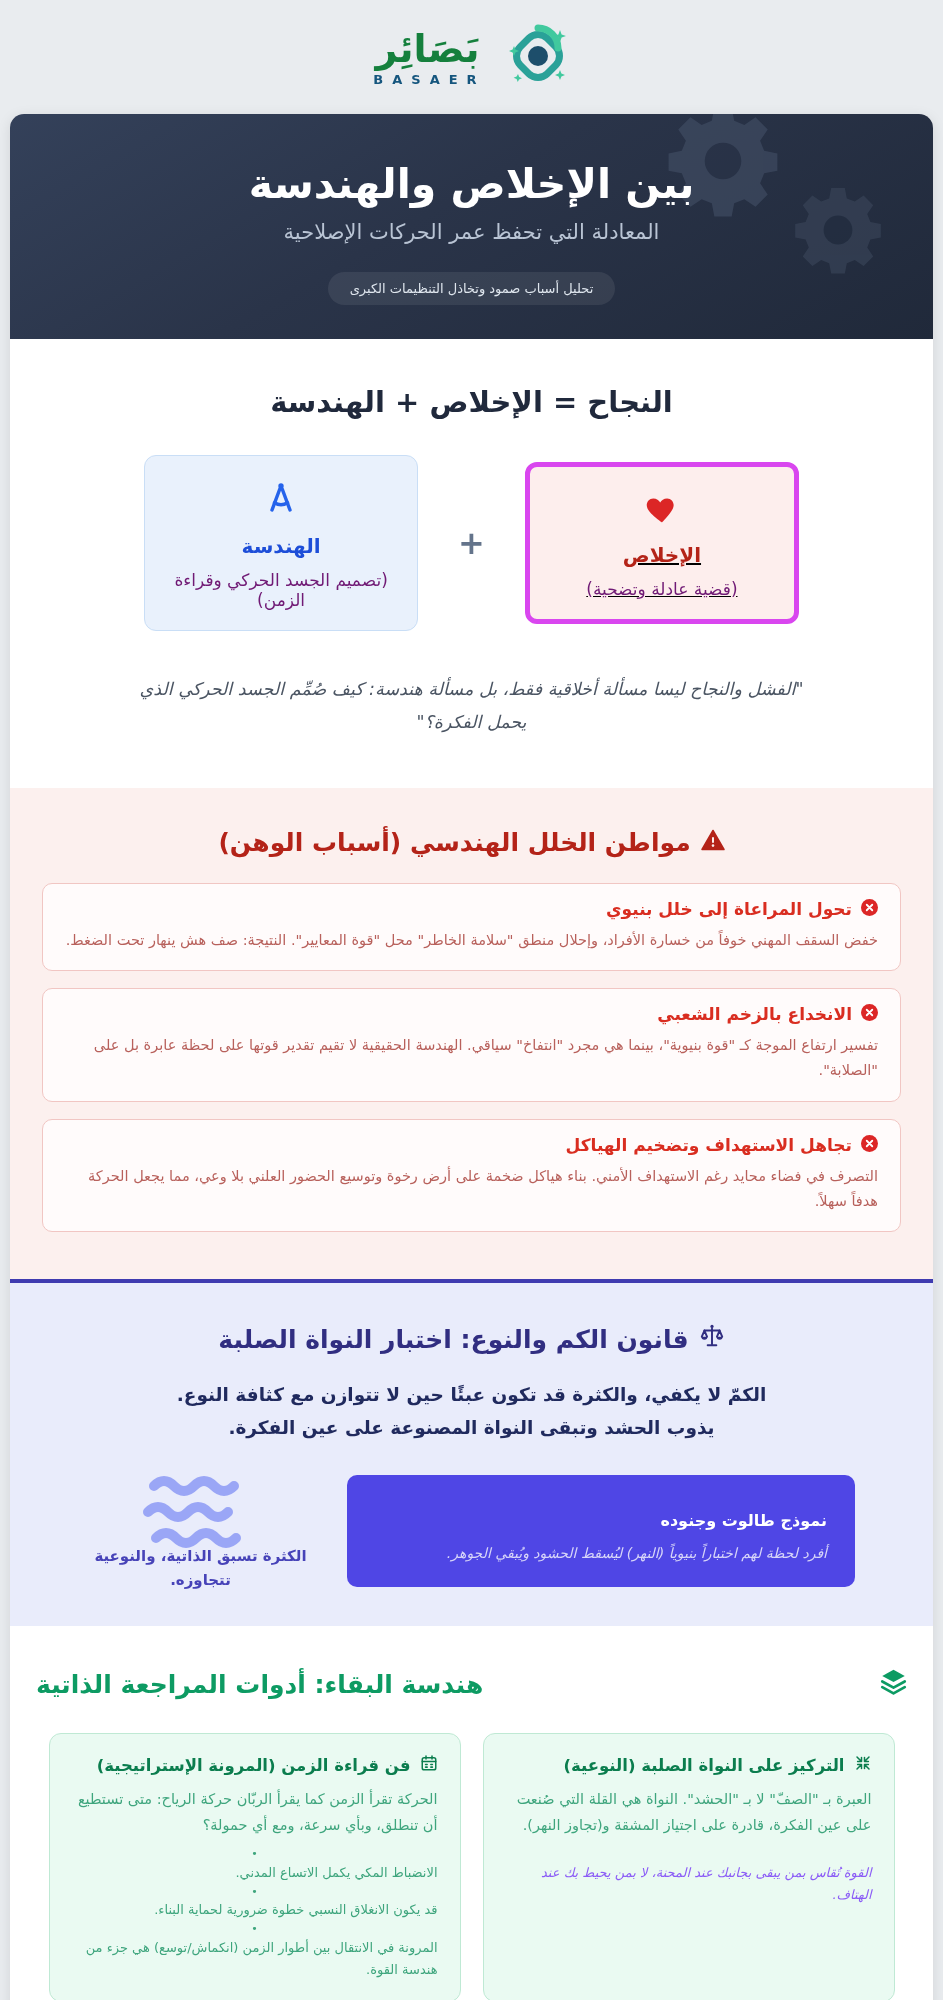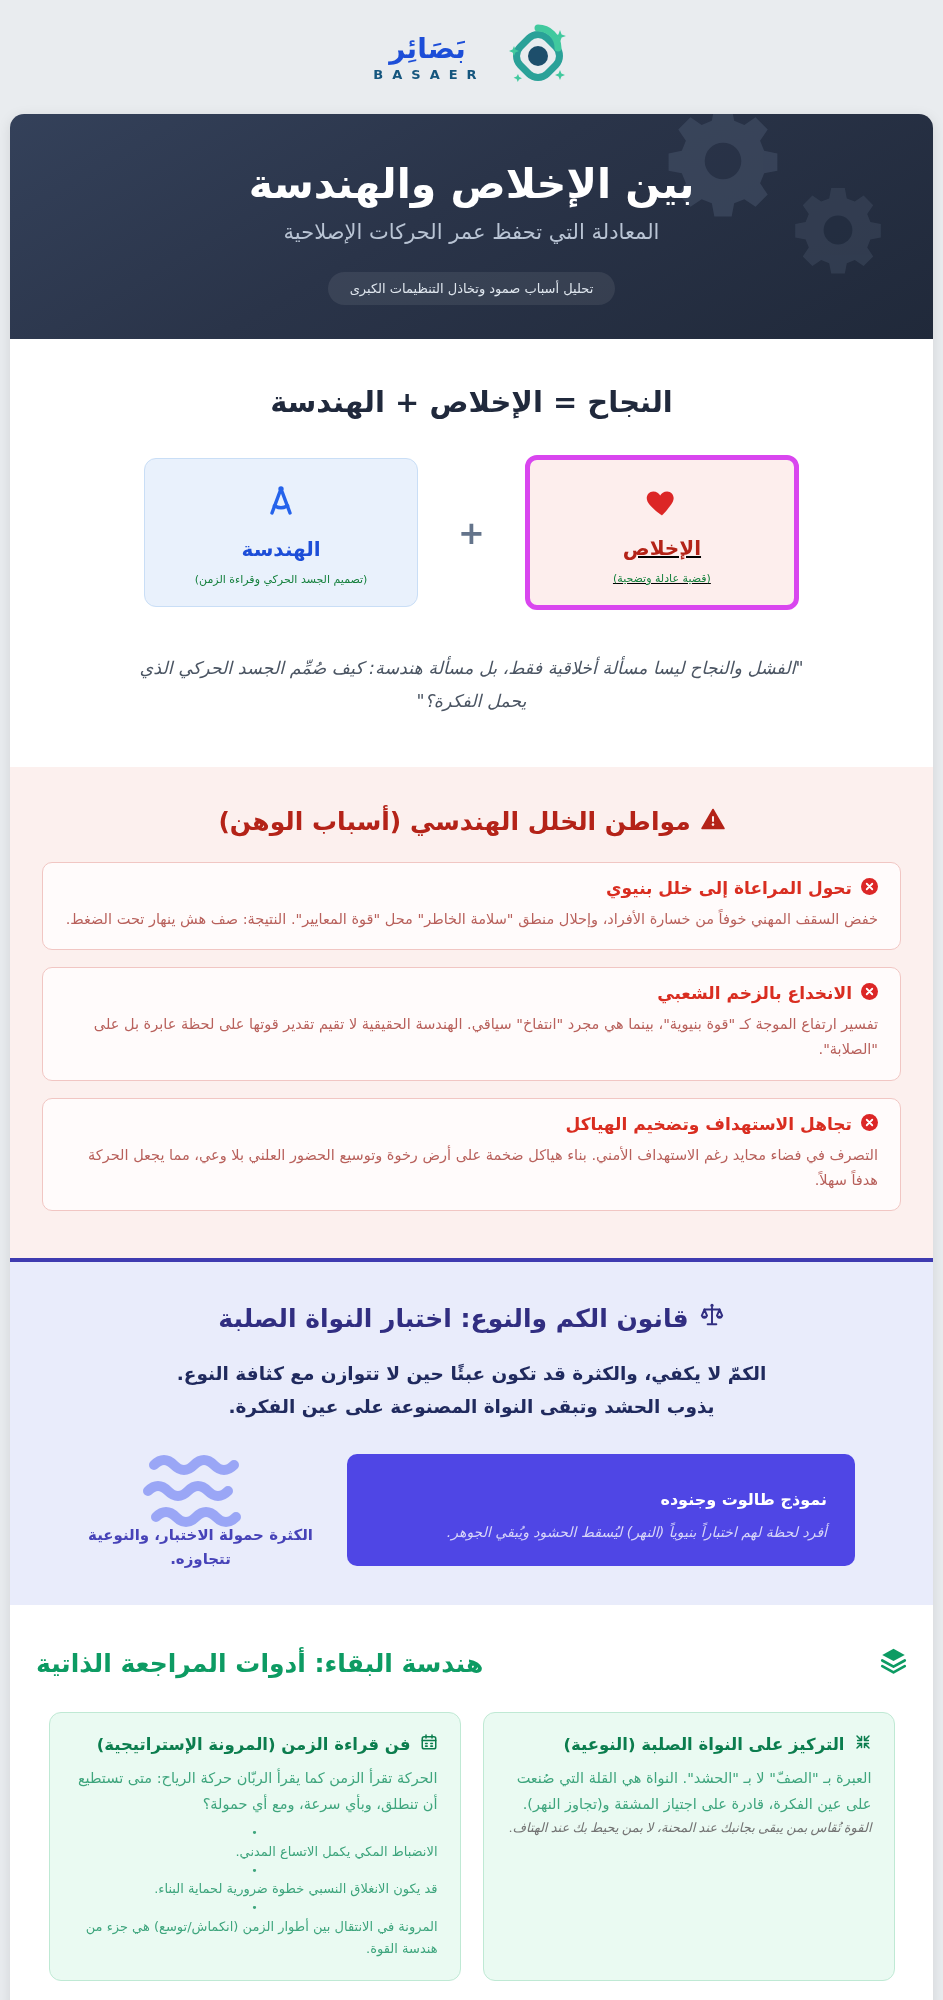--- a/index.html
+++ b/index.html
@@ -7,21 +7,21 @@
     width:943px;
     background:#e9ecef;
     font-family:"DejaVu Sans",sans-serif;
     -webkit-font-smoothing:antialiased;
   }
   .page{width:943px;min-height:2000px;direction:rtl;}
 
   
   .logo-row{display:flex;direction:ltr;justify-content:center;align-items:center;gap:16px;padding:12px 0 10px;height:92px;}
   .logo-text{text-align:center;}
-  .logo-ar{font-size:28px;font-weight:bold;color:#1d4ed8;line-height:1.1;}
+  .logo-ar{font-size:38px;font-weight:bold;color:#15803d;line-height:1.1;}
   .logo-en{font-size:13px;font-weight:bold;color:#15567e;letter-spacing:9px;margin-top:2px;margin-left:4px;}
 
   
   .card{margin:0 10px;background:#ffffff;border-radius:14px;box-shadow:0 3px 14px rgba(0,0,0,.10);overflow:hidden;}
 
   
   .hero{position:relative;background:linear-gradient(150deg,#34415a 0%,#2a3449 45%,#20293a 100%);text-align:center;padding:42px 20px 34px;overflow:hidden;}
   .hero h1{margin:4px 0 12px;font-size:41px;font-weight:bold;color:#ffffff;position:relative;z-index:2;}
   .hero .sub{font-size:21px;color:#b9c4d4;position:relative;z-index:2;}
   .hero .badge{display:inline-block;margin-top:28px;padding:9px 22px;border-radius:999px;background:rgba(255,255,255,.08);color:#dfe6ee;font-size:13px;position:relative;z-index:2;}
@@ -32,21 +32,21 @@
   
   .eq{padding:46px 26px 4px;text-align:center;}
   .eq h2{margin:0;font-size:29px;font-weight:bold;color:#20293c;}
   .eq-row{display:flex;justify-content:center;align-items:center;gap:40px;margin-top:36px;}
   .eq-card{width:274px;padding:24px 16px 20px;border-radius:12px;box-sizing:border-box;}
   .eq-card.sincerity{background:#fdeeed;border:5px solid #d946ef;text-decoration:underline;}
   .eq-card.engineering{background:#e9f1fc;border:1px solid #c9def6;}
   .eq-card .t{font-size:20px;font-weight:bold;margin-top:14px;}
   .eq-card.sincerity .t{color:#b42318;}
   .eq-card.engineering .t{color:#1d4ed8;}
-  .eq-card .s{font-size:11px;color:#15803d;margin-top:12px;}
+  .eq-card .s{font-size:17px;color:#701a75;margin-top:12px;}
   .plus{font-size:32px;color:#64748b;font-weight:bold;}
   .quote{font-style:italic;color:#4b5563;font-size:17.5px;line-height:1.9;max-width:690px;margin:42px auto 44px;text-align:center;}
 
   
   .defects{background:#fcf0ee;padding:40px 32px 30px;}
   .defects h2{margin:0 0 26px;display:flex;justify-content:center;align-items:center;gap:10px;font-size:25px;font-weight:bold;color:#b42318;text-align:left;}
   .d-card{background:#fffbfb;border:1px solid #f1c6c3;border-radius:10px;padding:15px 22px 17px;margin:0 auto 17px;max-width:852px;}
   .d-title{display:flex;align-items:center;gap:9px;font-size:17px;font-weight:bold;color:#d92d20;}
   .d-body{margin-top:8px;font-size:14.5px;color:#b8605b;line-height:1.75;}
 
@@ -61,21 +61,21 @@
   .wave-fig{width:225px;text-align:center;}
   .wave-cap{color:#4743b8;font-weight:bold;font-size:15px;margin-top:-16px;line-height:1.6;}
 
   
   .survival{padding:42px 26px 46px;background:#ffffff;}
   .survival h2{margin:0;display:flex;justify-content:space-between;align-items:center;gap:10px;font-size:25px;font-weight:bold;color:#0d9b63;text-align:center;}
   .s-row{display:flex;justify-content:center;gap:22px;margin-top:32px;align-items:stretch;}
   .s-card{flex:0 0 412px;box-sizing:border-box;background:#eafaf2;border:1.5px solid #bfe9d4;border-radius:12px;padding:20px 22px;}
   .s-title{display:flex;align-items:center;gap:9px;font-weight:bold;color:#0b7d4e;font-size:16.5px;}
   .s-body{margin-top:10px;font-size:14.5px;color:#3ea57d;line-height:1.8;}
-  .s-note{margin-top:0;font-size:13px;color:#737373;font-style:italic;line-height:1.7;font-family:Liberation Serif, serif;}
+  .s-note{margin-top:24px;font-size:13px;color:#8b5cf6;font-style:italic;line-height:1.7;}
   .s-list{margin-top:8px;}
   .s-dot{text-align:center;color:#3ea57d;font-size:11px;line-height:1.4;}
   .s-item{font-size:13px;color:#3ea57d;line-height:1.7;}
 </style>
 </head>
 <body>
 
 <div class="page">
 
   <div class="logo-row">
@@ -223,21 +223,21 @@
           <div class="mb">أفرد لحظة لهم اختباراً بنيوياً (النهر) ليُسقط الحشود ويُبقي الجوهر.</div>
         </div>
         <div class="wave-fig">
           <span>
             <svg width="150" height="86" viewBox="0 0 150 86" fill="none" stroke="#9aa6f6" stroke-width="10" stroke-linecap="round">
               <path d="M28 16 Q38 6 48 16 T68 16 T88 16 T108 16"></path>
               <path d="M22 42 Q32 32 42 42 T62 42 T82 42 T102 42"></path>
               <path d="M30 68 Q40 58 50 68 T70 68 T90 68 T110 68"></path>
             </svg>
           </span>
-          <div class="wave-cap">الكثرة حمولة الاختبار، والنوعية تتجاوزه.</div>
+          <div class="wave-cap">الكثرة تسبق الذاتية، والنوعية تتجاوزه.</div>
         </div>
       </div>
     </div>
 
     <div class="survival">
       <h2>
         <span>
           <svg width="27" height="27" viewBox="0 0 24 24">
             <path d="M12 1.5 L22 7 12 12.5 2 7 Z" fill="#0d9b63"></path>
             <path d="M2 12 L12 17.5 22 12" fill="none" stroke="#0d9b63" stroke-width="2.4" stroke-linecap="round" stroke-linejoin="round"></path>

